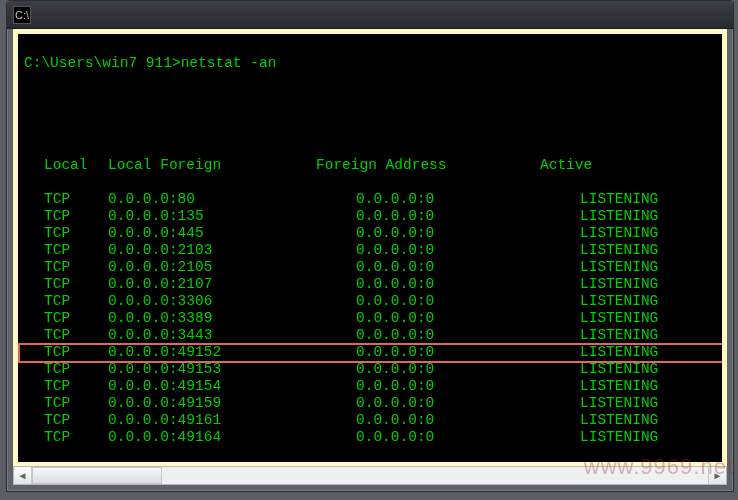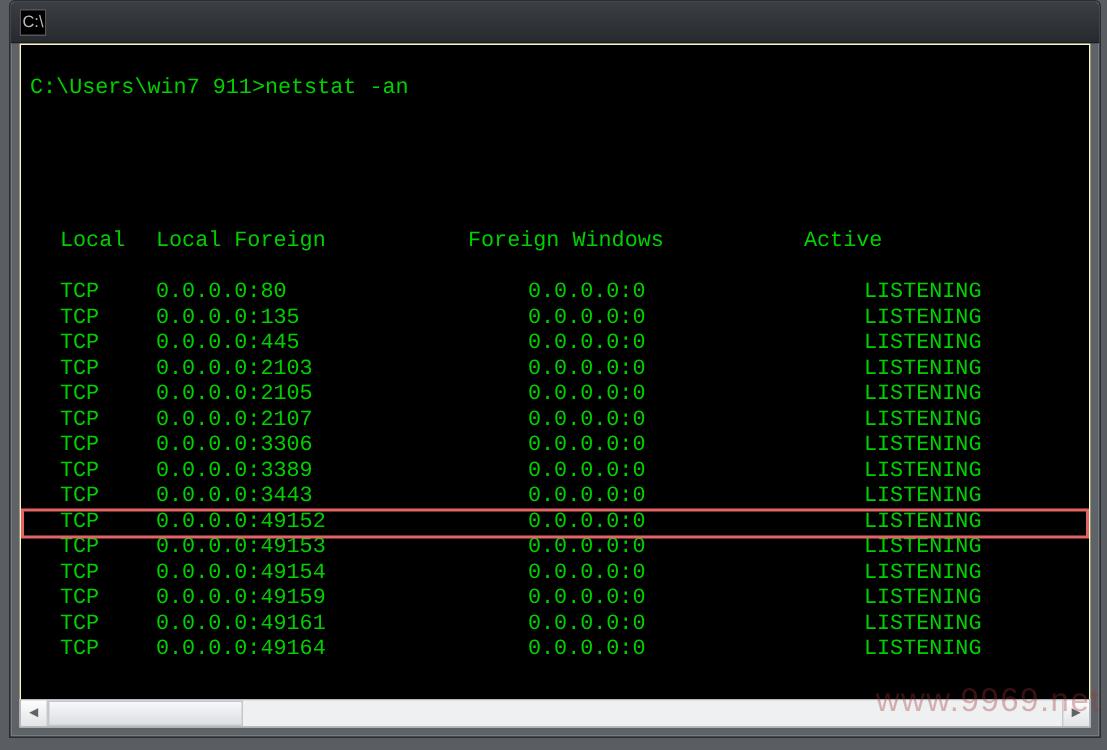--- a/index.html
+++ b/index.html
@@ -45,21 +45,21 @@
     background: #000;
     border: 1px solid #555;
   }
   .client-border {
     position: absolute;
     left: 6px;
     top: 28px;
     right: 6px;
     bottom: 24px;
     background: #000;
-    border: 1px solid #fef9c3;
+    border: 5px solid #fef9c3;
     overflow: hidden;
     padding-left: 12px;
   }
   .console {
     position: absolute;
     left: 0;
     top: 0;
     right: 0;
     bottom: 0;
     background: #000;
@@ -146,21 +146,21 @@
 
   <div class="title-bar">
     <span class="app-icon">C:\</span>
   </div>
 
   <div class="client-border">
     <div class="console" id="console">
 <div class="prompt-row"><span class="path">C:\Users\win7 911&gt;</span><span>netstat -an</span></div>
 <div class="blank-row"> </div>
 <div class="blank-row"> </div>
-<div class="hdr-row" id="hdr-row"><span class="indent"> </span><span class="hdr-proto">Local</span><span class="hdr-local">Local Foreign</span><span class="hdr-foreign">Foreign Windows</span><span class="hdr-state">Active</span></div>
+<div class="hdr-row" id="hdr-row"><span class="indent"> </span><span class="hdr-proto">Local</span><span class="hdr-local">Local Foreign</span><span class="hdr-foreign">Foreign Address</span><span class="hdr-state">Active</span></div>
 <div id="rows-container"><div class="data-row"><span class="indent"> </span><span class="col-proto">TCP</span><span class="col-local">0.0.0.0:80</span><span class="col-foreign">0.0.0.0:0</span><span class="col-state">LISTENING</span></div><div class="data-row"><span class="indent"> </span><span class="col-proto">TCP</span><span class="col-local">0.0.0.0:135</span><span class="col-foreign">0.0.0.0:0</span><span class="col-state">LISTENING</span></div><div class="data-row"><span class="indent"> </span><span class="col-proto">TCP</span><span class="col-local">0.0.0.0:445</span><span class="col-foreign">0.0.0.0:0</span><span class="col-state">LISTENING</span></div><div class="data-row"><span class="indent"> </span><span class="col-proto">TCP</span><span class="col-local">0.0.0.0:2103</span><span class="col-foreign">0.0.0.0:0</span><span class="col-state">LISTENING</span></div><div class="data-row"><span class="indent"> </span><span class="col-proto">TCP</span><span class="col-local">0.0.0.0:2105</span><span class="col-foreign">0.0.0.0:0</span><span class="col-state">LISTENING</span></div><div class="data-row"><span class="indent"> </span><span class="col-proto">TCP</span><span class="col-local">0.0.0.0:2107</span><span class="col-foreign">0.0.0.0:0</span><span class="col-state">LISTENING</span></div><div class="data-row"><span class="indent"> </span><span class="col-proto">TCP</span><span class="col-local">0.0.0.0:3306</span><span class="col-foreign">0.0.0.0:0</span><span class="col-state">LISTENING</span></div><div class="data-row"><span class="indent"> </span><span class="col-proto">TCP</span><span class="col-local">0.0.0.0:3389</span><span class="col-foreign">0.0.0.0:0</span><span class="col-state">LISTENING</span></div><div class="data-row"><span class="indent"> </span><span class="col-proto">TCP</span><span class="col-local">0.0.0.0:3443</span><span class="col-foreign">0.0.0.0:0</span><span class="col-state">LISTENING</span></div><div class="data-row"><span class="indent"> </span><span class="col-proto">TCP</span><span class="col-local">0.0.0.0:49152</span><span class="col-foreign">0.0.0.0:0</span><span class="col-state">LISTENING</span></div><div class="data-row"><span class="indent"> </span><span class="col-proto">TCP</span><span class="col-local">0.0.0.0:49153</span><span class="col-foreign">0.0.0.0:0</span><span class="col-state">LISTENING</span></div><div class="data-row"><span class="indent"> </span><span class="col-proto">TCP</span><span class="col-local">0.0.0.0:49154</span><span class="col-foreign">0.0.0.0:0</span><span class="col-state">LISTENING</span></div><div class="data-row"><span class="indent"> </span><span class="col-proto">TCP</span><span class="col-local">0.0.0.0:49159</span><span class="col-foreign">0.0.0.0:0</span><span class="col-state">LISTENING</span></div><div class="data-row"><span class="indent"> </span><span class="col-proto">TCP</span><span class="col-local">0.0.0.0:49161</span><span class="col-foreign">0.0.0.0:0</span><span class="col-state">LISTENING</span></div><div class="data-row"><span class="indent"> </span><span class="col-proto">TCP</span><span class="col-local">0.0.0.0:49164</span><span class="col-foreign">0.0.0.0:0</span><span class="col-state">LISTENING</span></div></div>
     </div>
     <div id="highlight" class="highlight-box" style="left: 0px; width: 712px; top: 309px; height: 20px;"></div>
   </div>
 
   <div class="h-scroll">
     <div class="btn">
         <span>◄</span>
       </div>
     <div class="track">

